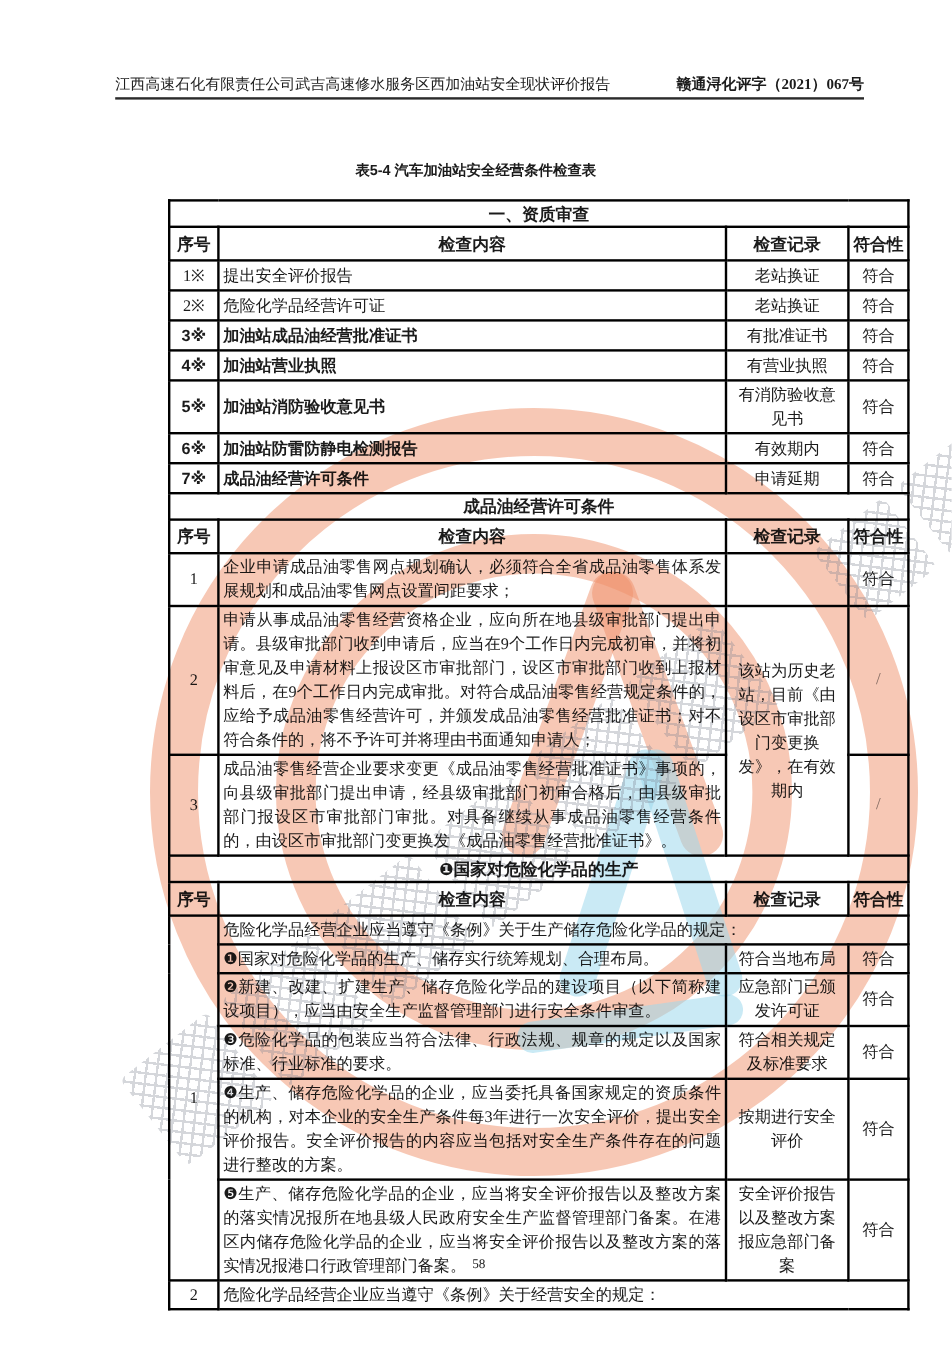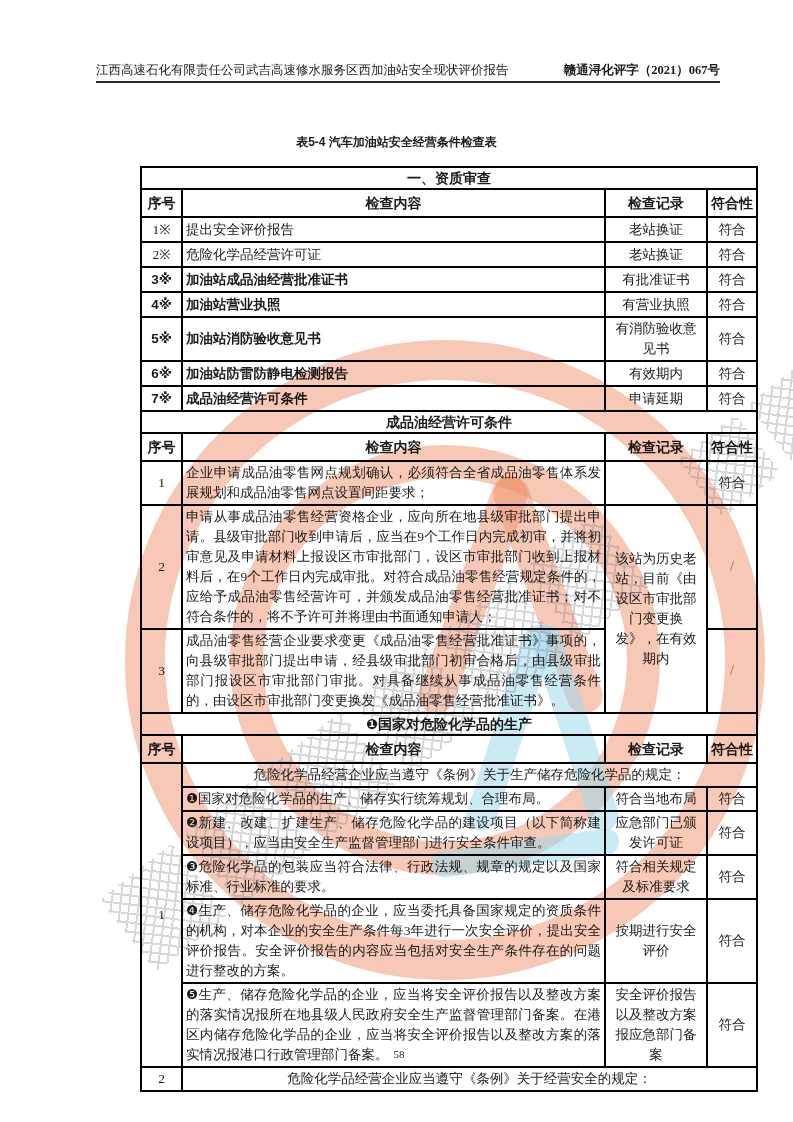--- a/index.html
+++ b/index.html
@@ -38,21 +38,21 @@
   .sec-title{
     text-align:center;font-weight:bold;height:20px;
     font-family:"Liberation Sans","DejaVu Sans",sans-serif;font-size:14px;padding:0;
   }
   th{
     text-align:center;font-weight:bold;height:24px;
     font-family:"Liberation Sans","DejaVu Sans",sans-serif;font-size:14px;
   }
   td.no,td.record,td.conform{text-align:center;}
   td.content{text-align:justify;}
-  td.intro-line{text-align:center;}
+  td.intro-line{text-align:left;}
   tr.b td.no,tr.b td.content{font-weight:bold;font-family:"Liberation Sans","DejaVu Sans",sans-serif;}
   tr.h26{height:25px} tr.h40{height:40px}
   td.slash{color:#8a8a8a;font-size:14px;}
 
   
   .page-num{position:absolute;left:0;top:1048px;width:710px;text-align:center;font-size:11px;padding-left:44px;}
 
   
   .watermark{position:absolute;inset:0;z-index:3;pointer-events:none;mix-blend-mode:multiply;}
   .wm-ring{position:absolute;border-radius:50%;box-sizing:border-box;border-style:solid;border-color:rgba(240,145,107,0.5);}

